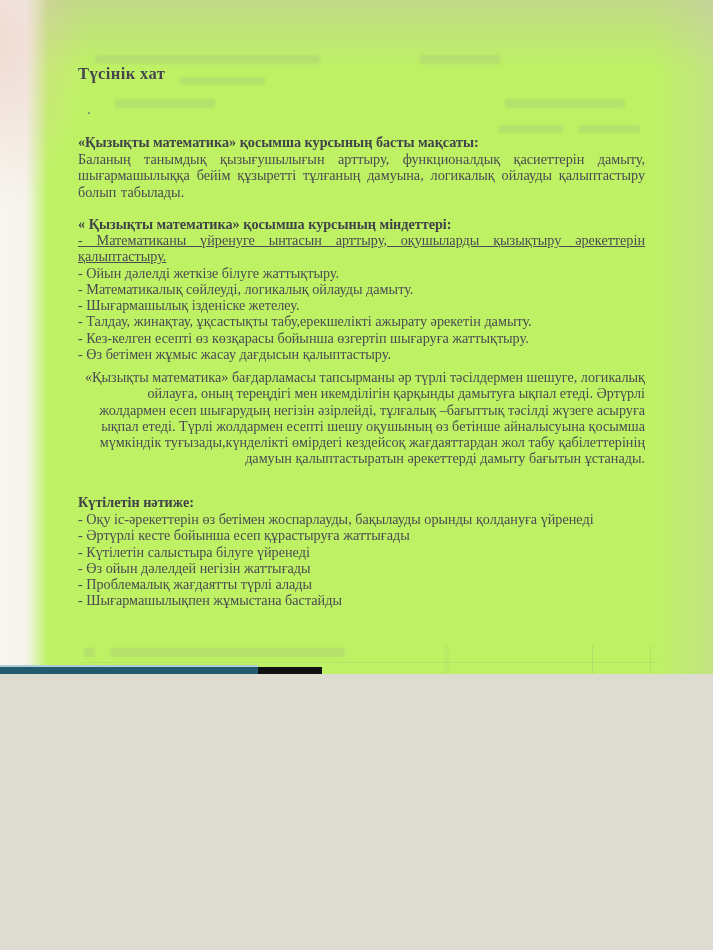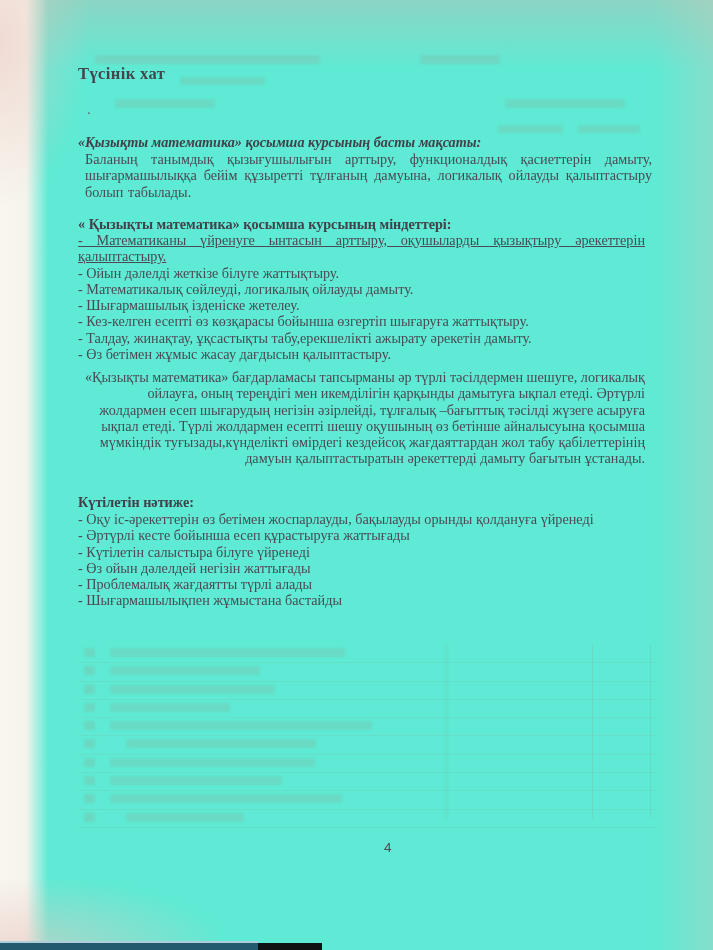--- a/index.html
+++ b/index.html
@@ -1,18 +1,18 @@
 <!DOCTYPE html>
 <html><head>
 <meta charset="utf-8">
 <style>
   html,body{margin:0;padding:0;background:#dedbd0;}
   .page{
-    position:relative;width:713px;height:950px;overflow:hidden;
-    background:#5eead4;
+    position:relative;width:713px;height:674px;overflow:hidden;
+    background:#bef264;
     font-family:"Liberation Serif", serif;
     color:#4a4a53;
   }
   
   .shade-top{position:absolute;left:0;top:0;width:713px;height:70px;
     background:linear-gradient(180deg, rgba(196,188,176,0.45), rgba(196,188,176,0.0));pointer-events:none;}
   .shade-left{position:absolute;left:0;top:0;width:48px;height:950px;
     background:linear-gradient(90deg, #f8f6ef 0px, #f6f4ed 26px, rgba(246,244,237,0) 48px);pointer-events:none;}
   .tint-pink-tl{position:absolute;left:0;top:0;width:90px;height:210px;
     background:radial-gradient(ellipse at 0% 20%, rgba(233,196,188,0.55), rgba(233,196,188,0) 70%);pointer-events:none;}
@@ -21,22 +21,22 @@
   .shade-right{position:absolute;right:0;top:0;width:60px;height:950px;
     background:linear-gradient(270deg, rgba(205,200,186,0.35), rgba(205,200,186,0) 100%);pointer-events:none;}
 
   .doc-title{position:absolute;left:78px;top:64px;font-size:16.5px;font-weight:700;
     letter-spacing:.4px;color:#45454e;}
   .stray-mark{position:absolute;left:87px;top:101px;font-size:15px;color:#6a6a72;}
 
   .tblock{position:absolute;left:78px;width:567px;font-size:14.2px;line-height:16.3px;}
   .bold{font-weight:700;color:#41414a;}
   .just{text-align:justify;word-spacing:1.2px;}
-  .goal-head{top:134px;font-style:italic;}
-  .goal-body{top:151px;margin-left:7px;}
+  .goal-head{top:134px;}
+  .goal-body{top:151px;}
   .tasks-head{top:216px;}
   .tasks-list{top:232px;}
   .tasks-list .li:first-child{text-align:justify;text-decoration:underline;}
   .program-body{top:369px;text-align:right;}
   .outcome-head{top:494px;}
   .outcome-list{top:511px;}
   .li{white-space:normal;}
 
   
   .ghost{position:absolute;background:rgba(148,158,138,0.20);filter:blur(0.8px);
@@ -93,22 +93,22 @@
 
   <div class="tblock bold goal-head">«Қызықты математика» қосымша курсының басты мақсаты:</div>
   <div class="tblock just goal-body">Баланың танымдық қызығушылығын арттыру, функционалдық қасиеттерін дамыту, шығармашылыққа бейім құзыретті тұлғаның дамуына, логикалық ойлауды қалыптастыру болып табылады.</div>
 
   <div class="tblock bold tasks-head">« Қызықты математика» қосымша курсының  міндеттері:</div>
   <div class="tblock tasks-list">
       <div class="li">- Математиканы үйренуге ынтасын арттыру, оқушыларды қызықтыру әрекеттерін қалыптастыру.</div>
       <div class="li">- Ойын дәлелді жеткізе білуге жаттықтыру.</div>
       <div class="li">- Математикалық сөйлеуді, логикалық ойлауды дамыту.</div>
       <div class="li">- Шығармашылық ізденіске жетелеу.</div>
+      <div class="li">- Талдау, жинақтау, ұқсастықты табу,ерекшелікті ажырату әрекетін дамыту.</div>
       <div class="li">- Кез-келген есепті өз көзқарасы бойынша өзгертіп шығаруға жаттықтыру.</div>
-      <div class="li">- Талдау, жинақтау, ұқсастықты табу,ерекшелікті ажырату әрекетін дамыту.</div>
       <div class="li">- Өз бетімен жұмыс жасау дағдысын қалыптастыру.</div>
     </div>
 
   <div class="tblock program-body">«Қызықты математика» бағдарламасы тапсырманы әр түрлі тәсілдермен шешуге, логикалық ойлауға, оның тереңдігі мен икемділігін  қарқынды дамытуға ықпал етеді.  Әртүрлі жолдармен есеп шығарудың негізін әзірлейді, тұлғалық –бағыттық тәсілді жүзеге асыруға ықпал етеді. Түрлі жолдармен есепті шешу оқушының өз бетінше айналысуына қосымша мүмкіндік туғызады,күнделікті өмірдегі кездейсоқ жағдаяттардан жол табу қабілеттерінің дамуын қалыптастыратын әрекеттерді дамыту бағытын ұстанады.</div>
 
   <div class="tblock bold outcome-head">Күтілетін нәтиже:</div>
   <div class="tblock outcome-list">
       <div class="li">- Оқу іс-әрекеттерін өз бетімен жоспарлауды, бақылауды орынды қолдануға үйренеді</div>
       <div class="li">- Әртүрлі кесте бойынша есеп  құрастыруға жаттығады</div>
       <div class="li">- Күтілетін салыстыра білуге үйренеді</div>

